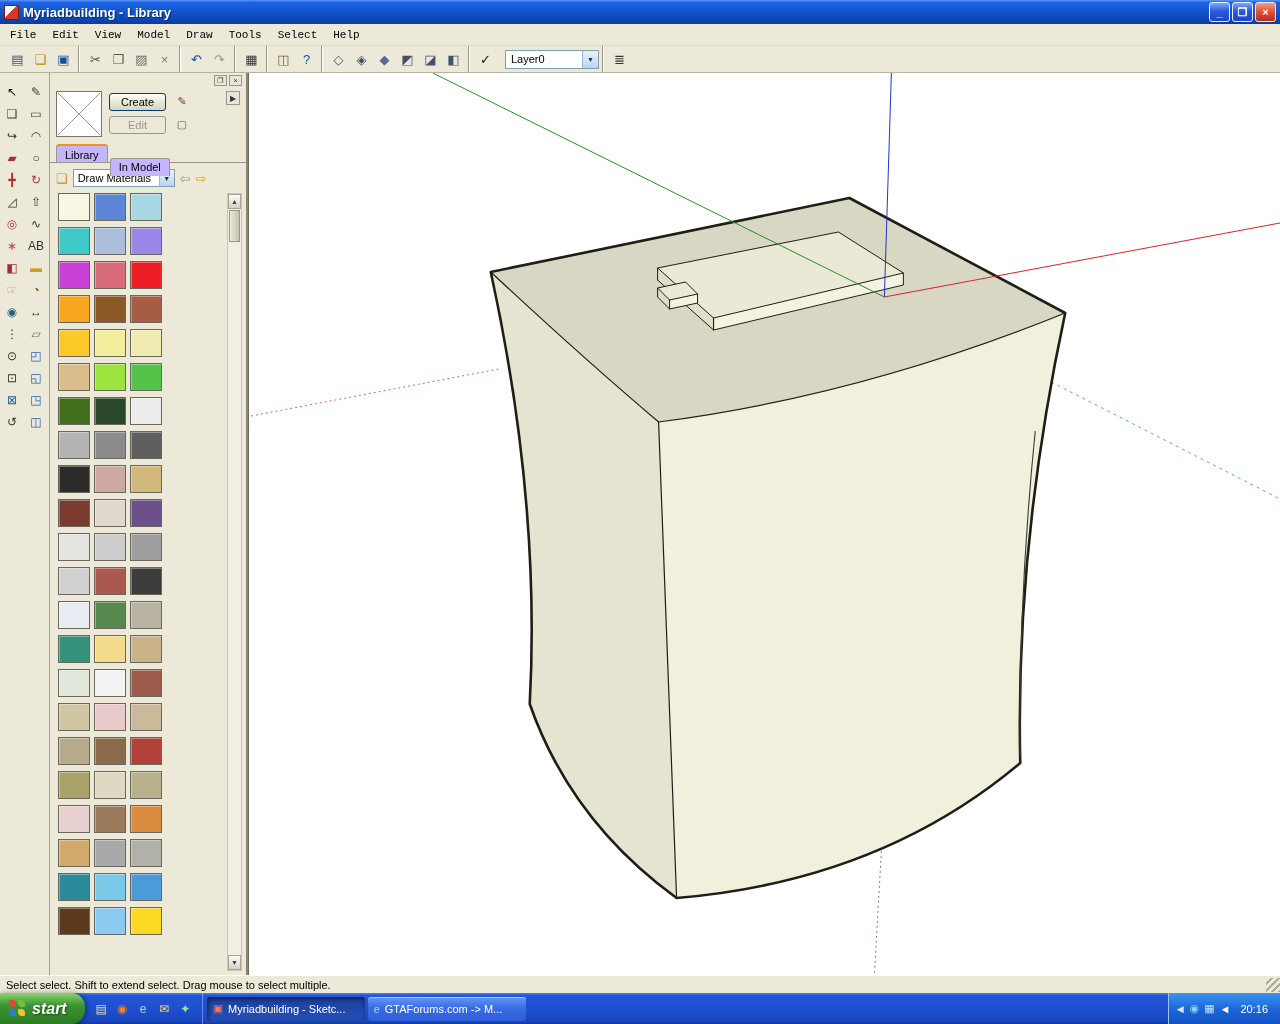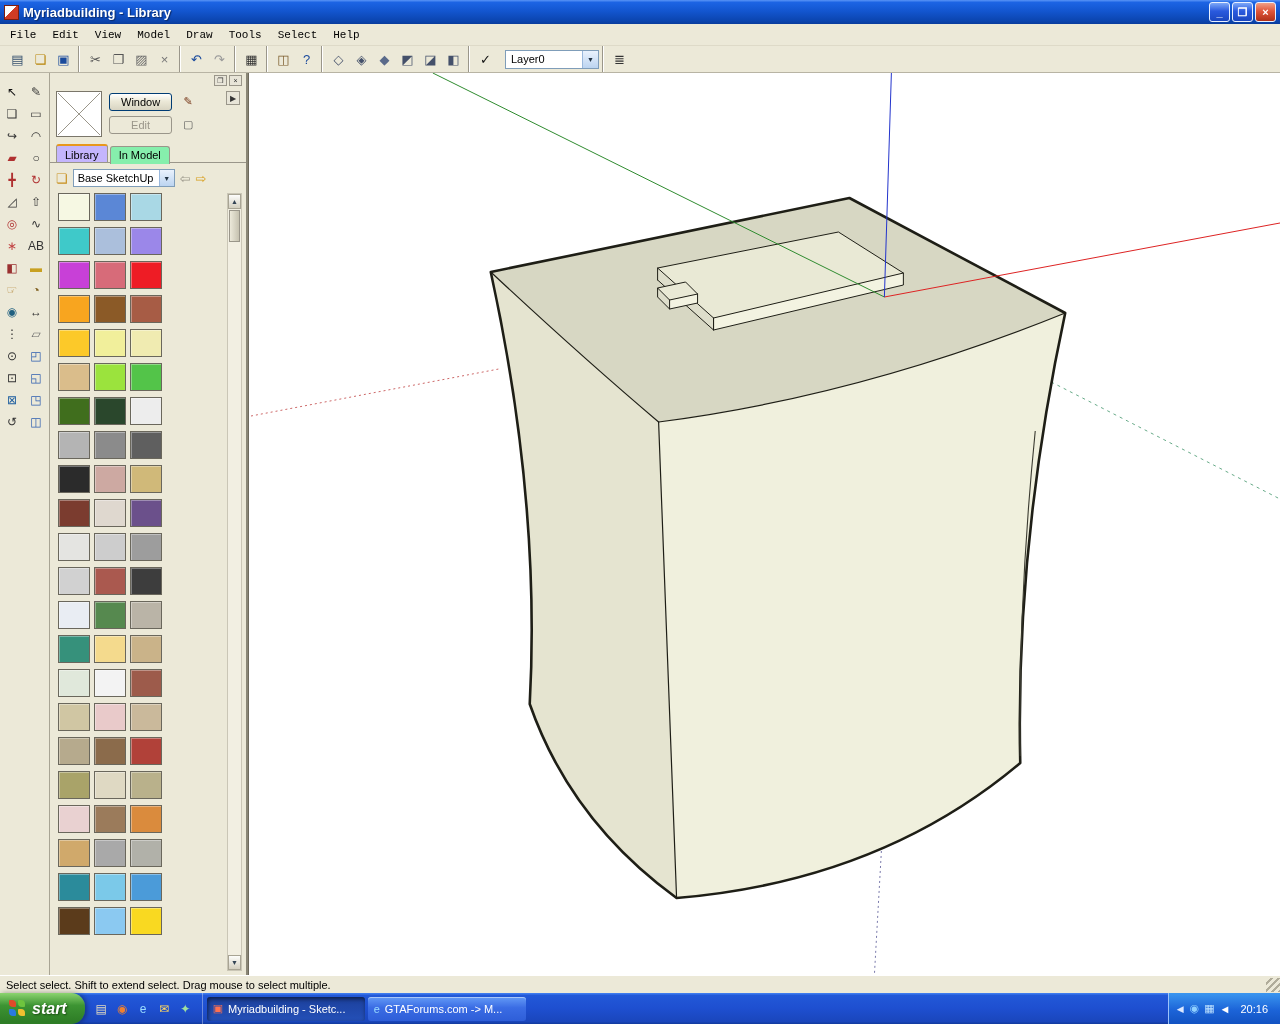--- a/index.html
+++ b/index.html
@@ -42,21 +42,21 @@
   .panel-head{display:flex;padding:5px 6px 4px;gap:7px;}
   .preview-box{width:46px;height:46px;background:#fff;border:1px solid #7a766a;position:relative;}
   .preview-box svg{position:absolute;inset:0;}
   .panel-head-mid{display:flex;flex-direction:column;gap:5px;padding-top:2px;}
   .xp-btn{border:1px solid #003c74;border-radius:3px;background:linear-gradient(180deg,#fff,#ece9d8 45%,#d8d4c2);padding:2px 11px;text-align:center;cursor:default;}
   .xp-btn.disabled{color:#9a968a;border-color:#9a968a;background:#ece9d8;}
   .panel-head-icons{display:flex;flex-direction:column;gap:8px;align-items:center;padding-top:3px;}
   .small-icon-btn{width:18px;height:15px;display:flex;align-items:center;justify-content:center;font-size:11px;color:#7a3c1e;}
   .panel-arrow-btn{margin-left:auto;width:14px;height:14px;border:1px solid #9a968a;background:#e8e5d8;font-size:8px;display:flex;align-items:center;justify-content:center;color:#333;}
   .materials-tabs{display:flex;padding:3px 6px 0;border-bottom:1px solid #9a968a;height:22px;}
-  .tab{padding:2px 8px 3px;border:1px solid #9a968a;border-bottom:none;border-radius:3px 3px 0 0;background:#86efac;margin-right:2px;position:relative;top:2px;cursor:default;}
+  .tab{padding:2px 8px 3px;border:1px solid #9a968a;border-bottom:none;border-radius:3px 3px 0 0;background:#c4b5fd;margin-right:2px;position:relative;top:14px;cursor:default;}
   .tab.active{background:#c4b5fd;border-top:2px solid #e8981c;top:0;padding-top:3px;z-index:2;}
   .mat-nav{display:flex;align-items:center;gap:5px;padding:6px 6px 4px;}
   .folder-icon{color:#c89020;font-size:13px;}
   .mat-select{width:102px;display:flex;border:1px solid #7f9db9;background:#fff;height:18px;align-items:center;}
   .mat-select-value{flex:1;padding-left:4px;white-space:nowrap;overflow:hidden;}
   .mat-select-arrow{width:15px;height:16px;background:linear-gradient(180deg,#eaf2fd,#bcd4f0);border-left:1px solid #9ab8dc;display:flex;align-items:center;justify-content:center;font-size:7px;color:#234;}
   .nav-arrow{font-size:13px;cursor:default;}
   .nav-arrow.back{color:#9a968a;}
   .nav-arrow.fwd{color:#d8a020;}
   .swatch-area{position:relative;flex:1;margin:2px 2px 4px 8px;overflow:hidden;}
@@ -208,37 +208,37 @@
       <div class="panel-tiny-btn">×</div>
     </div>
     <div class="panel-head">
       <div class="preview-box">
         <svg viewBox="0 0 44 44">
           <line x1="1" y1="1" x2="43" y2="43" stroke="#9a968a" stroke-width="1"></line>
           <line x1="43" y1="1" x2="1" y2="43" stroke="#9a968a" stroke-width="1"></line>
         </svg>
       </div>
       <div class="panel-head-mid">
-        <div class="xp-btn">Window</div>
+        <div class="xp-btn">Create</div>
         <div class="xp-btn disabled">Edit</div>
       </div>
       <div class="panel-head-icons">
         <div class="small-icon-btn">✎</div>
         <div class="small-icon-btn" style="color:#555">▢</div>
       </div>
       <div class="panel-arrow-btn">▶</div>
     </div>
     <div class="materials-tabs">
         <div class="tab active">Library</div>
         <div class="tab">In Model</div>
       </div>
     <div class="mat-nav">
       <span class="folder-icon">❏</span>
       <div class="mat-select">
-        <span class="mat-select-value">Base SketchUp</span>
+        <span class="mat-select-value">Draw Materials</span>
         <span class="mat-select-arrow">▼</span>
       </div>
       <span class="nav-arrow back">⇦</span>
       <span class="nav-arrow fwd">⇨</span>
     </div>
     <div class="swatch-area">
       <div class="swatch-grid">
           <div class="swatch" style="background: rgb(246, 248, 227);"></div>
           <div class="swatch" style="background: rgb(91, 135, 214);"></div>
           <div class="swatch" style="background: rgb(169, 216, 229);"></div>

